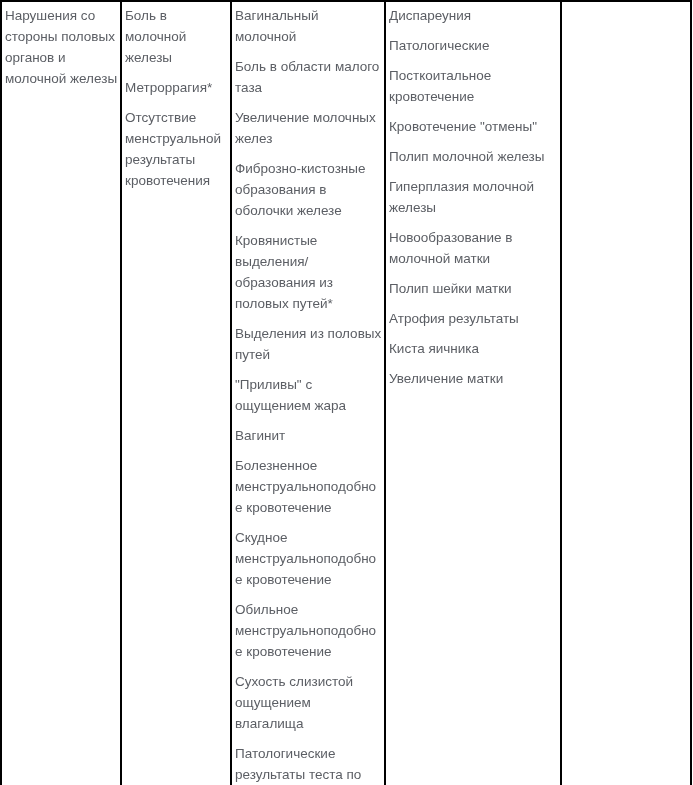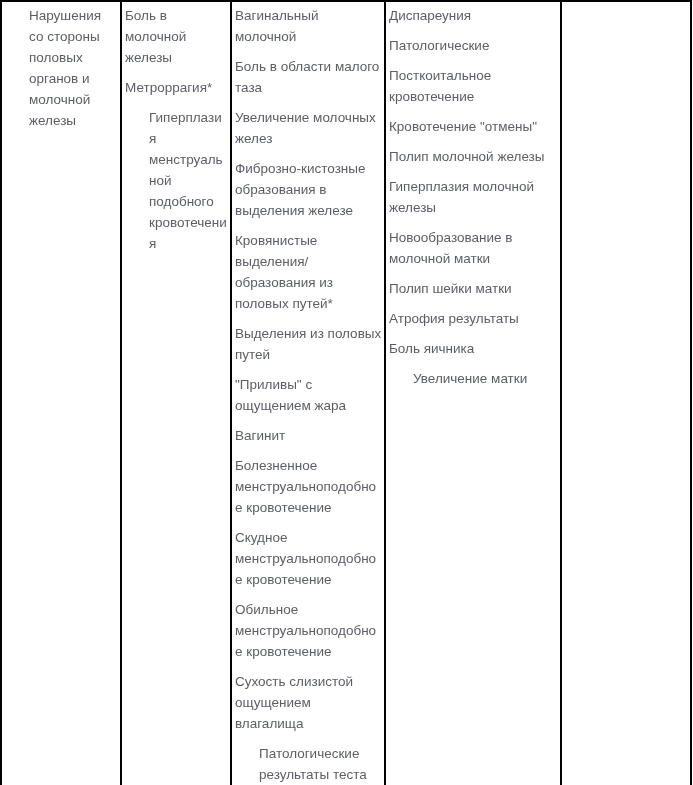--- a/index.html
+++ b/index.html
@@ -25,21 +25,20 @@
     vertical-align: top;
     padding: 3px 2px 3px 3px;
     overflow: hidden;
     word-wrap: break-word;
   }
   table.adr-table p {
     margin: 0 0 9px 0;
   }
   table.adr-table p:last-child {
     margin-bottom: 0;
-    margin-left: 24px;
   }
 </style>
 </head>
 <body>
 
 <div class="page">
   <table class="adr-table">
     <colgroup>
       <col style="width:120px">
       <col style="width:110px">
@@ -48,47 +47,47 @@
       <col style="width:130px">
     </colgroup>
     <tbody>
       <tr>
         <td>
           <p>Нарушения со стороны половых органов и молочной железы</p>
         </td>
         <td>
           <p>Боль в молочной железы</p>
           <p>Метроррагия*</p>
-          <p>Гиперплазия менструальной подобного кровотечения</p>
+          <p>Отсутствие менструальной результаты кровотечения</p>
         </td>
         <td>
           <p>Вагинальный молочной</p>
           <p>Боль в области малого таза</p>
           <p>Увеличение молочных желез</p>
-          <p>Фиброзно-кистозные образования в выделения железе</p>
+          <p>Фиброзно-кистозные образования в оболочки железе</p>
           <p>Кровянистые выделения/ образования из половых путей*</p>
           <p>Выделения из половых путей</p>
           <p>"Приливы" с ощущением жара</p>
           <p>Вагинит</p>
           <p>Болезненное менструальноподобное кровотечение</p>
           <p>Скудное менструальноподобное кровотечение</p>
           <p>Обильное менструальноподобное кровотечение</p>
           <p>Сухость слизистой ощущением влагалища</p>
           <p>Патологические результаты теста по Папаниколау</p>
         </td>
         <td>
           <p>Диспареуния</p>
           <p>Патологические</p>
           <p>Посткоитальное кровотечение</p>
           <p>Кровотечение "отмены"</p>
           <p>Полип молочной железы</p>
           <p>Гиперплазия молочной железы</p>
           <p>Новообразование в молочной матки</p>
           <p>Полип шейки матки</p>
           <p>Атрофия результаты</p>
-          <p>Боль яичника</p>
+          <p>Киста яичника</p>
           <p>Увеличение матки</p>
         </td>
         <td></td>
       </tr>
     </tbody>
   </table>
 </div>
 
 </body></html>

